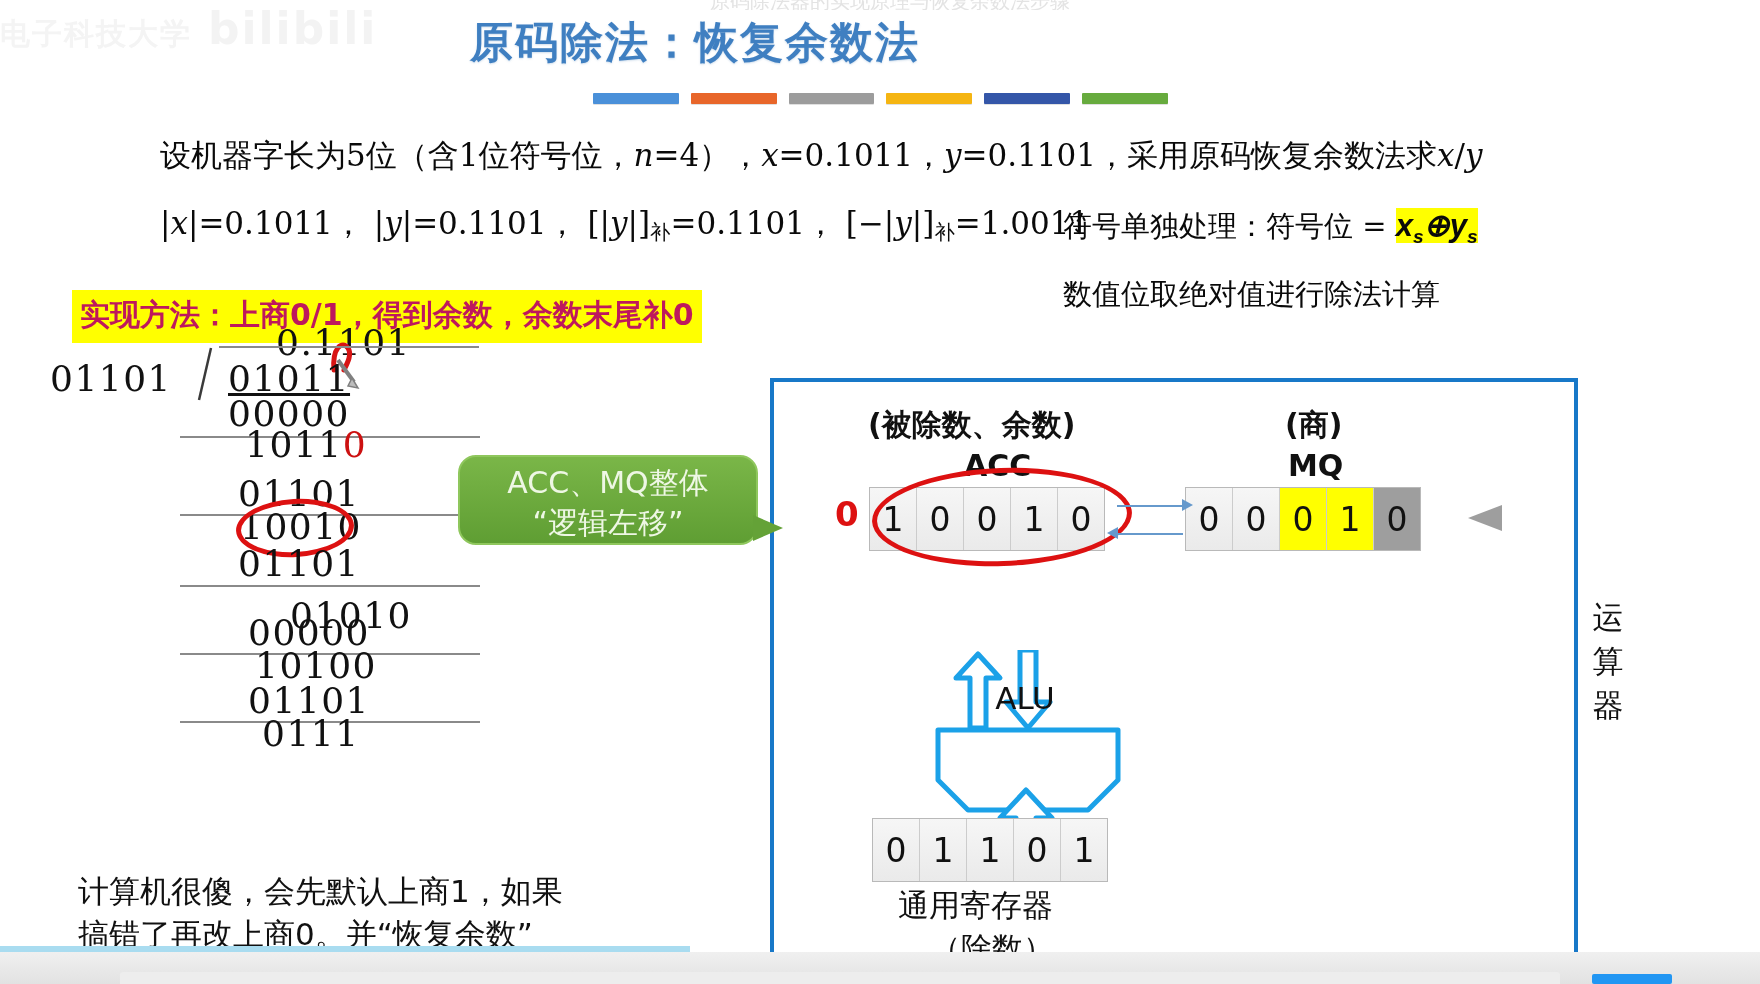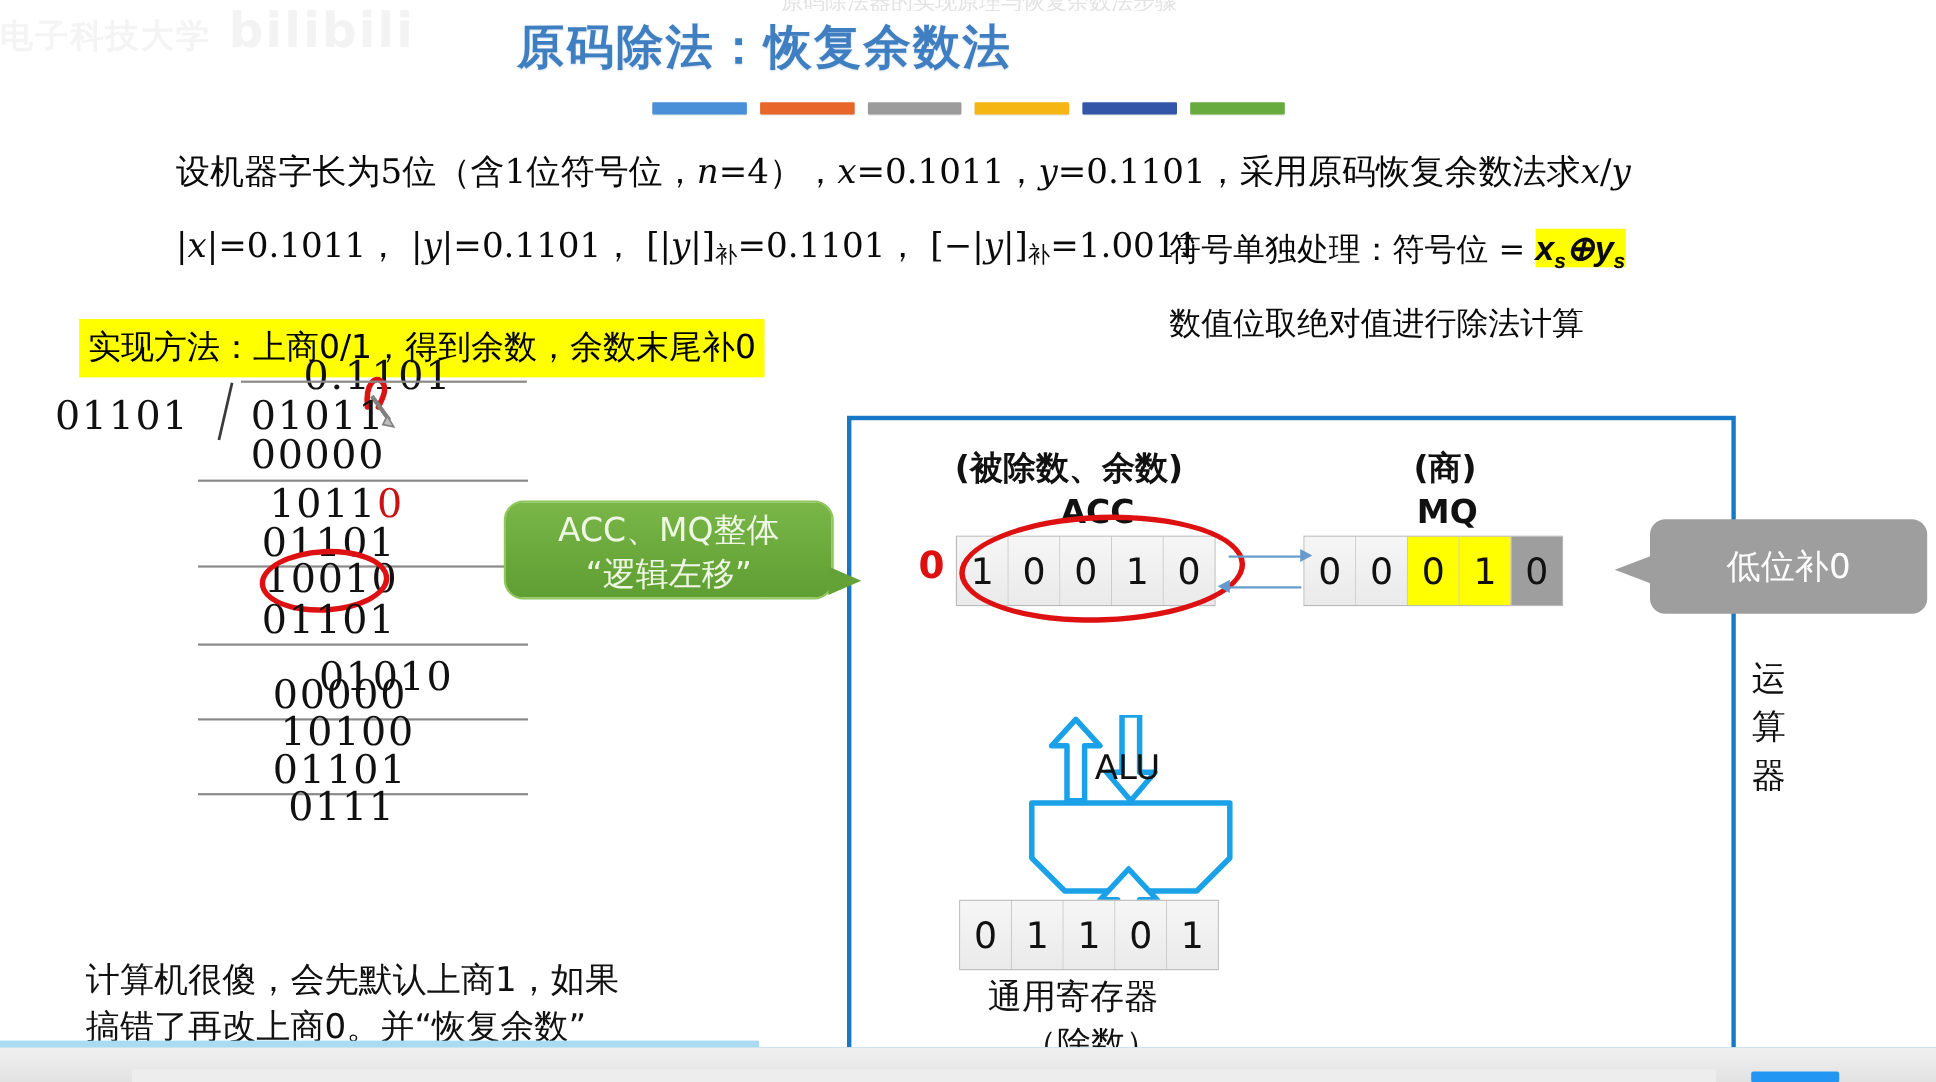--- a/index.html
+++ b/index.html
@@ -56,23 +56,23 @@
   #line-mag{left:1063px;top:275px;font-size:29px;}
   .hl-yellow{background:#ffff00;}
   .xs-ys{font-weight:bold;font-style:italic;font-family:Liberation Sans, sans-serif;font-size:31px;}
   sub{font-size:.62em;}
   .ital{font-style:italic;}
   .bu{font-size:.66em;vertical-align:-0.22em;}
 
   
   #method-banner{
     position:absolute;left:72px;top:290px;
-    background:#ffff00;color:#000000;
+    background:#ffff00;color:#be185d;
     font-family:"DejaVu Sans",sans-serif;
-    font-weight:400;font-size:30px;
+    font-weight:700;font-size:30px;
     padding:5px 8px 7px 8px;white-space:nowrap;
     letter-spacing:0px;
   }
 
   
   #division{position:absolute;left:40px;top:340px;width:430px;height:500px;}
   .dig{
     position:absolute;font-family:"DejaVu Serif",serif;font-size:36px;color:#111;
     letter-spacing:1.5px;white-space:nowrap;
   }
@@ -239,26 +239,26 @@
       <path d="M44 42 L50 52 L40 50 Z" fill="#bdbdbd" stroke="#808080" stroke-width="1.5"></path>
     </svg>
 
     <div id="quot-strike"></div>
 
     <svg id="div-bracket" viewBox="0 0 16 56">
       <path d="M2 54 L14 2" stroke="#3a3a3a" stroke-width="2.5" fill="none"></path>
     </svg>
 
     <div class="dig" style="left:10px;top:18px;">01101</div>
-    <div class="dig" style="left:188px;top:18px;">01011</div>
+    <div class="dig" style="left:188px;top:18px;text-decoration:underline;">01011</div>
 
     <div class="dig" style="left:188px;top:53px;">00000</div>
     <div class="hline" style="left:140px;top:96px;width:300px;"></div>
 
-    <div class="dig" style="left:205px;top:98px;"><span>1011</span><span class="red-d">0</span></div>
+    <div class="dig" style="left:205px;top:84px;"><span>1011</span><span class="red-d">0</span></div>
     <div class="dig" style="left:198px;top:133px;">01101</div>
     <div class="hline" style="left:140px;top:174px;width:300px;"></div>
 
     <div class="dig" style="left:200px;top:166px;">10010</div>
     <div id="red-ellipse"></div>
     <div class="dig" style="left:198px;top:203px;">01101</div>
     <div class="hline" style="left:140px;top:245px;width:300px;"></div>
 
     <div class="dig" style="left:208px;top:255px;margin-left:42px;">01010</div>
     <div class="dig" style="left:208px;top:272px;">00000</div>
@@ -327,21 +327,20 @@
   </div>
   <div class="caption" id="cap-genreg">通用寄存器</div>
   <div class="caption" id="cap-divisor">（除数）</div>
 
   <div id="green-callout">
     <div>ACC、MQ整体</div>
     <div>“逻辑左移”</div>
   </div>
   <div id="green-tail"></div>
 
-  <div id="gray-callout">低位补0</div>
   <div id="gray-tail"></div>
 
   <div id="chrome-strip"></div>
   <div id="chrome-blue-line"></div>
   <div id="topbar-clip"></div>
   <div id="chrome-band"></div>
   <div id="chrome-box"></div>
   <div id="chrome-accent"></div>
 
 </div>

